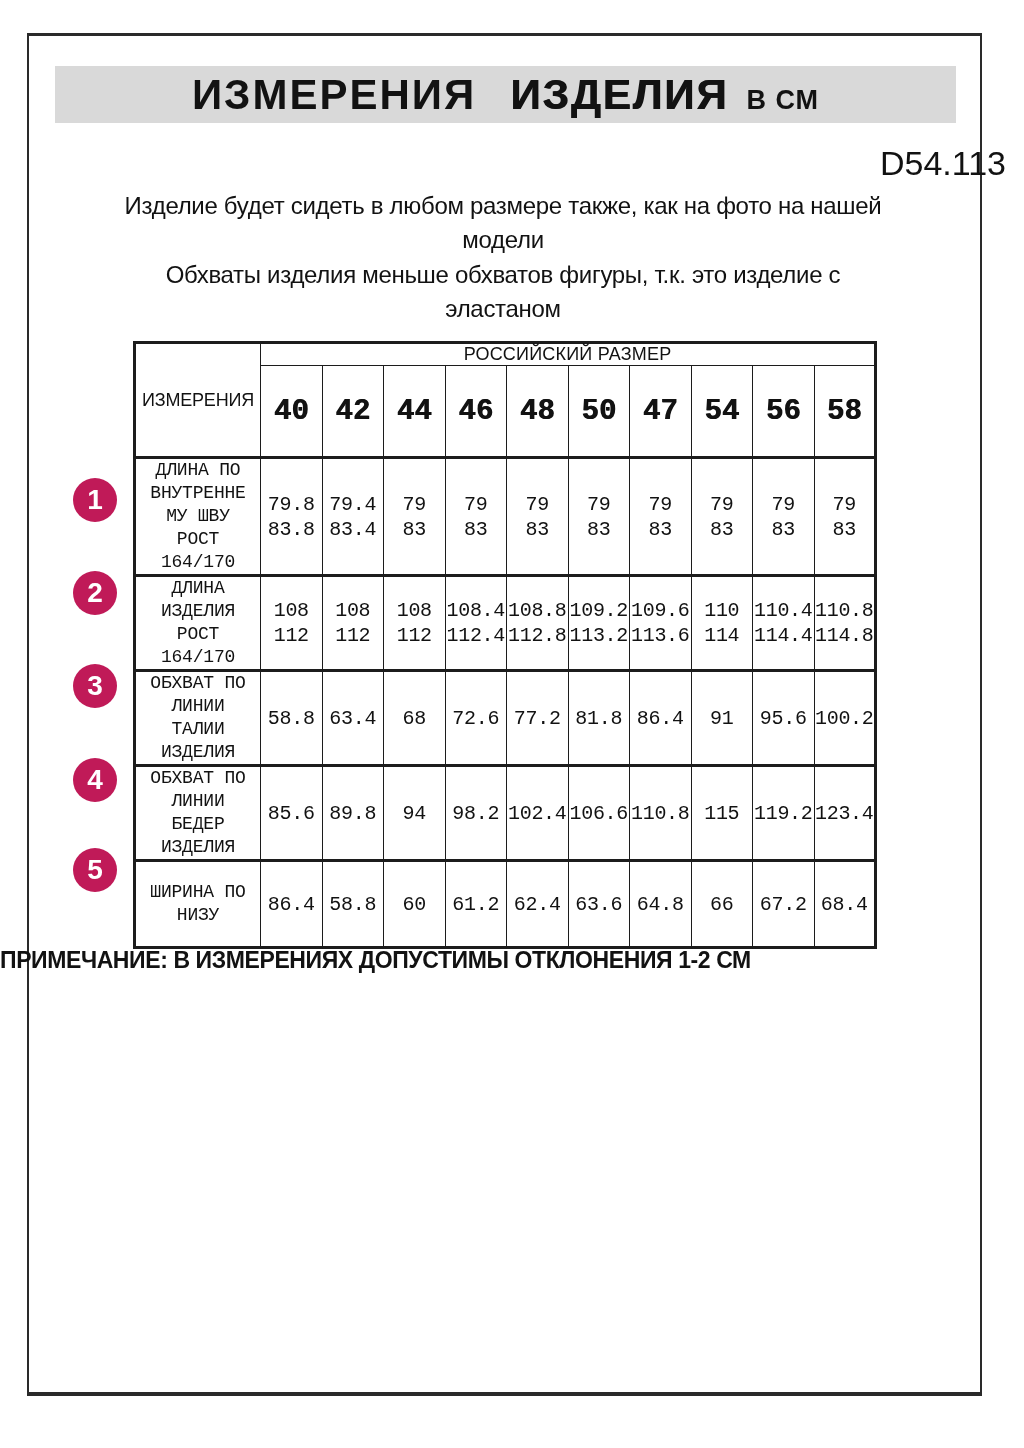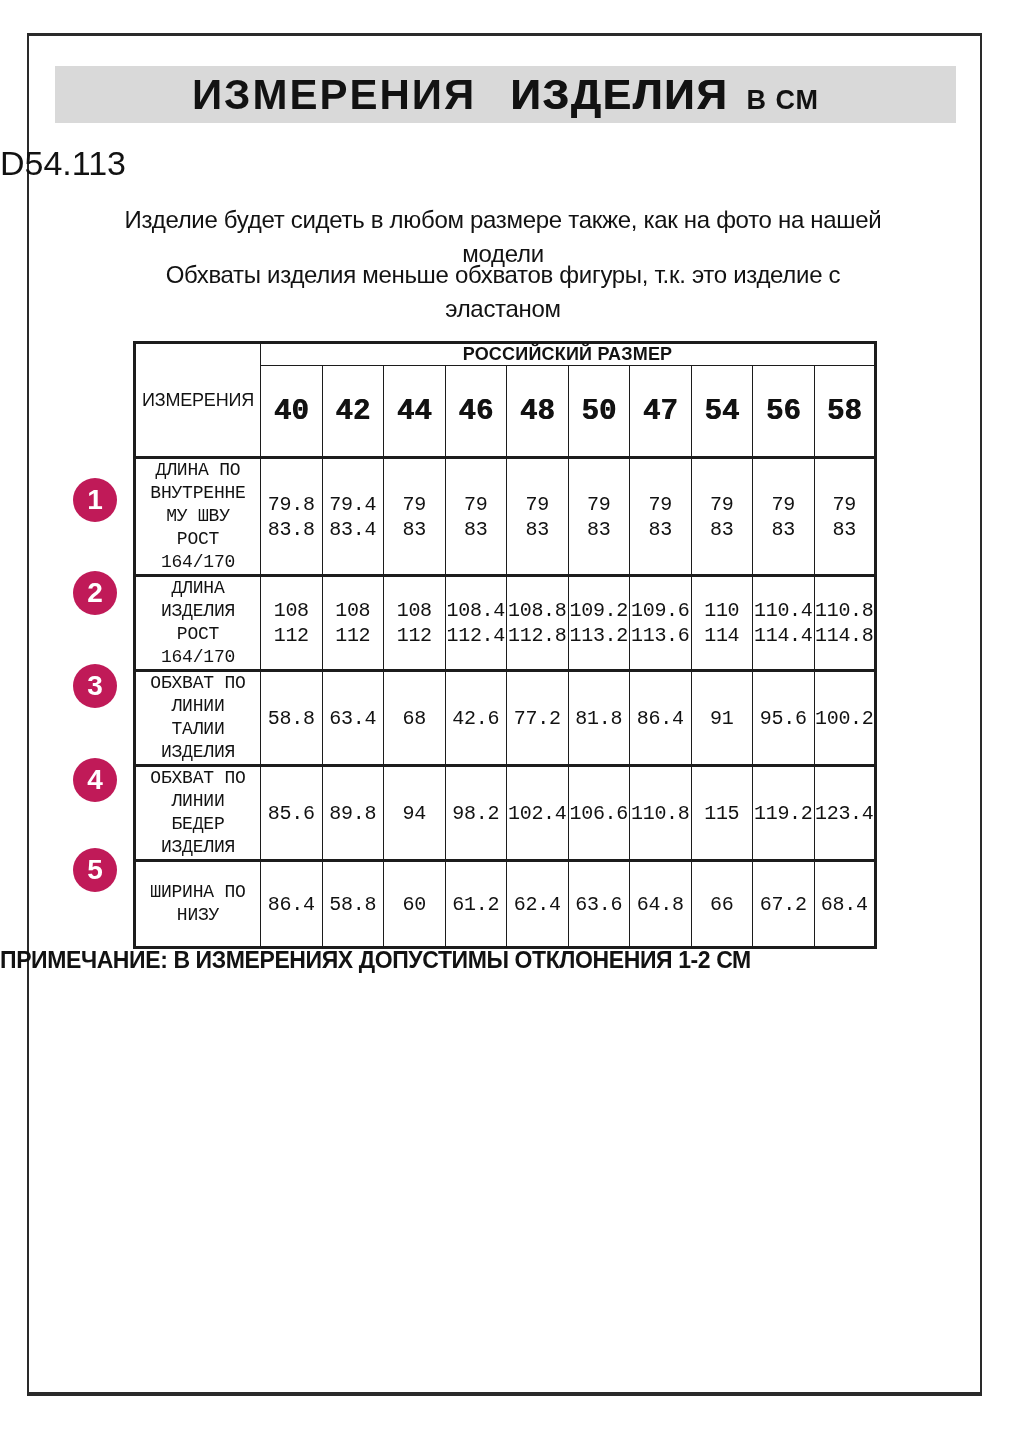--- a/index.html
+++ b/index.html
@@ -23,28 +23,28 @@
     width:901px; height:57px;
     background:var(--banner_bg,#d9d9d9);
     display:flex; align-items:center; justify-content:center;
   }
   .banner-line { display:flex; align-items:baseline; }
   .title-w1 { font-size:42px; font-weight:700; letter-spacing:2px; }
   .title-w2 { font-size:42px; font-weight:900; letter-spacing:2px; margin-left:34px; text-shadow:0.8px 0 0 currentColor; }
   .title-unit { font-size:27px; font-weight:700; letter-spacing:1px; margin-left:18px; }
   .article {
     position:absolute; left:0; right:18px; top:144px;
-    text-align:left; font-size:34px; font-weight:400;
+    text-align:right; font-size:34px; font-weight:400;
   }
   .para {
     position:absolute; left:0; right:18px;
     text-align:center; font-size:24px; line-height:34px;
     letter-spacing:-0.3px; white-space:pre-line;
   }
-  .p1 { top:203px; }
+  .p1 { top:189px; }
   .p2 { top:258px; }
 
   .size-table {
     position:absolute; left:133px; top:341px;
     width:744px; table-layout:fixed;
     border-collapse:collapse;
   }
   .size-table col.lblcol { width:126px; }
   .size-table td, .size-table th {
     border:1.5px solid #1c1c1c;
@@ -53,21 +53,21 @@
   .size-table { border:3px solid #1c1c1c; }
   .size-table tbody td { border-top-width:3px;font-family:Liberation Mono, monospace; }
   tr.hr1 { height:21px; }
   tr.hr2 { height:92px;font-family:Liberation Mono, monospace; }
   tbody tr.r1 { height:93px; }
   tbody tr.r2 { height:92px;margin-left:8px; }
   tbody tr.r3 { height:95px; }
   tbody tr.r4 { height:93px; }
   tbody tr.r5 { height:87px; }
   .corner { font-size:18px; letter-spacing:-0.2px; }
-  .group-h { font-size:18px; letter-spacing:0.2px; font-weight:700; }
+  .group-h { font-size:18px; letter-spacing:0.2px; font-weight:400; }
   .size-th { font-size:29px; font-weight:900; text-shadow:0.7px 0 0 currentColor; }
   .lbl { font-size:18px; line-height:23px; white-space:pre-line; letter-spacing:-0.2px; }
   .val { font-size:20px; line-height:25px; white-space:pre-line; letter-spacing:-0.3px; }
 
   .circle {
     position:absolute; left:73px;
     width:44px; height:44px; border-radius:50%;
     background:var(--accent,#c01a58);
     color:#ffffff;
     display:flex; align-items:center; justify-content:center;
@@ -186,21 +186,21 @@
 114.8</td>
     </tr>
     <tr class="r3">
       <td class="lbl">ОБХВАТ ПО
 ЛИНИИ
 ТАЛИИ
 ИЗДЕЛИЯ</td>
       <td class="val">58.8</td>
       <td class="val">63.4</td>
       <td class="val">68</td>
-      <td class="val">42.6</td>
+      <td class="val">72.6</td>
       <td class="val">77.2</td>
       <td class="val">81.8</td>
       <td class="val">86.4</td>
       <td class="val">91</td>
       <td class="val">95.6</td>
       <td class="val">100.2</td>
     </tr>
     <tr class="r4">
       <td class="lbl">ОБХВАТ ПО
 ЛИНИИ

